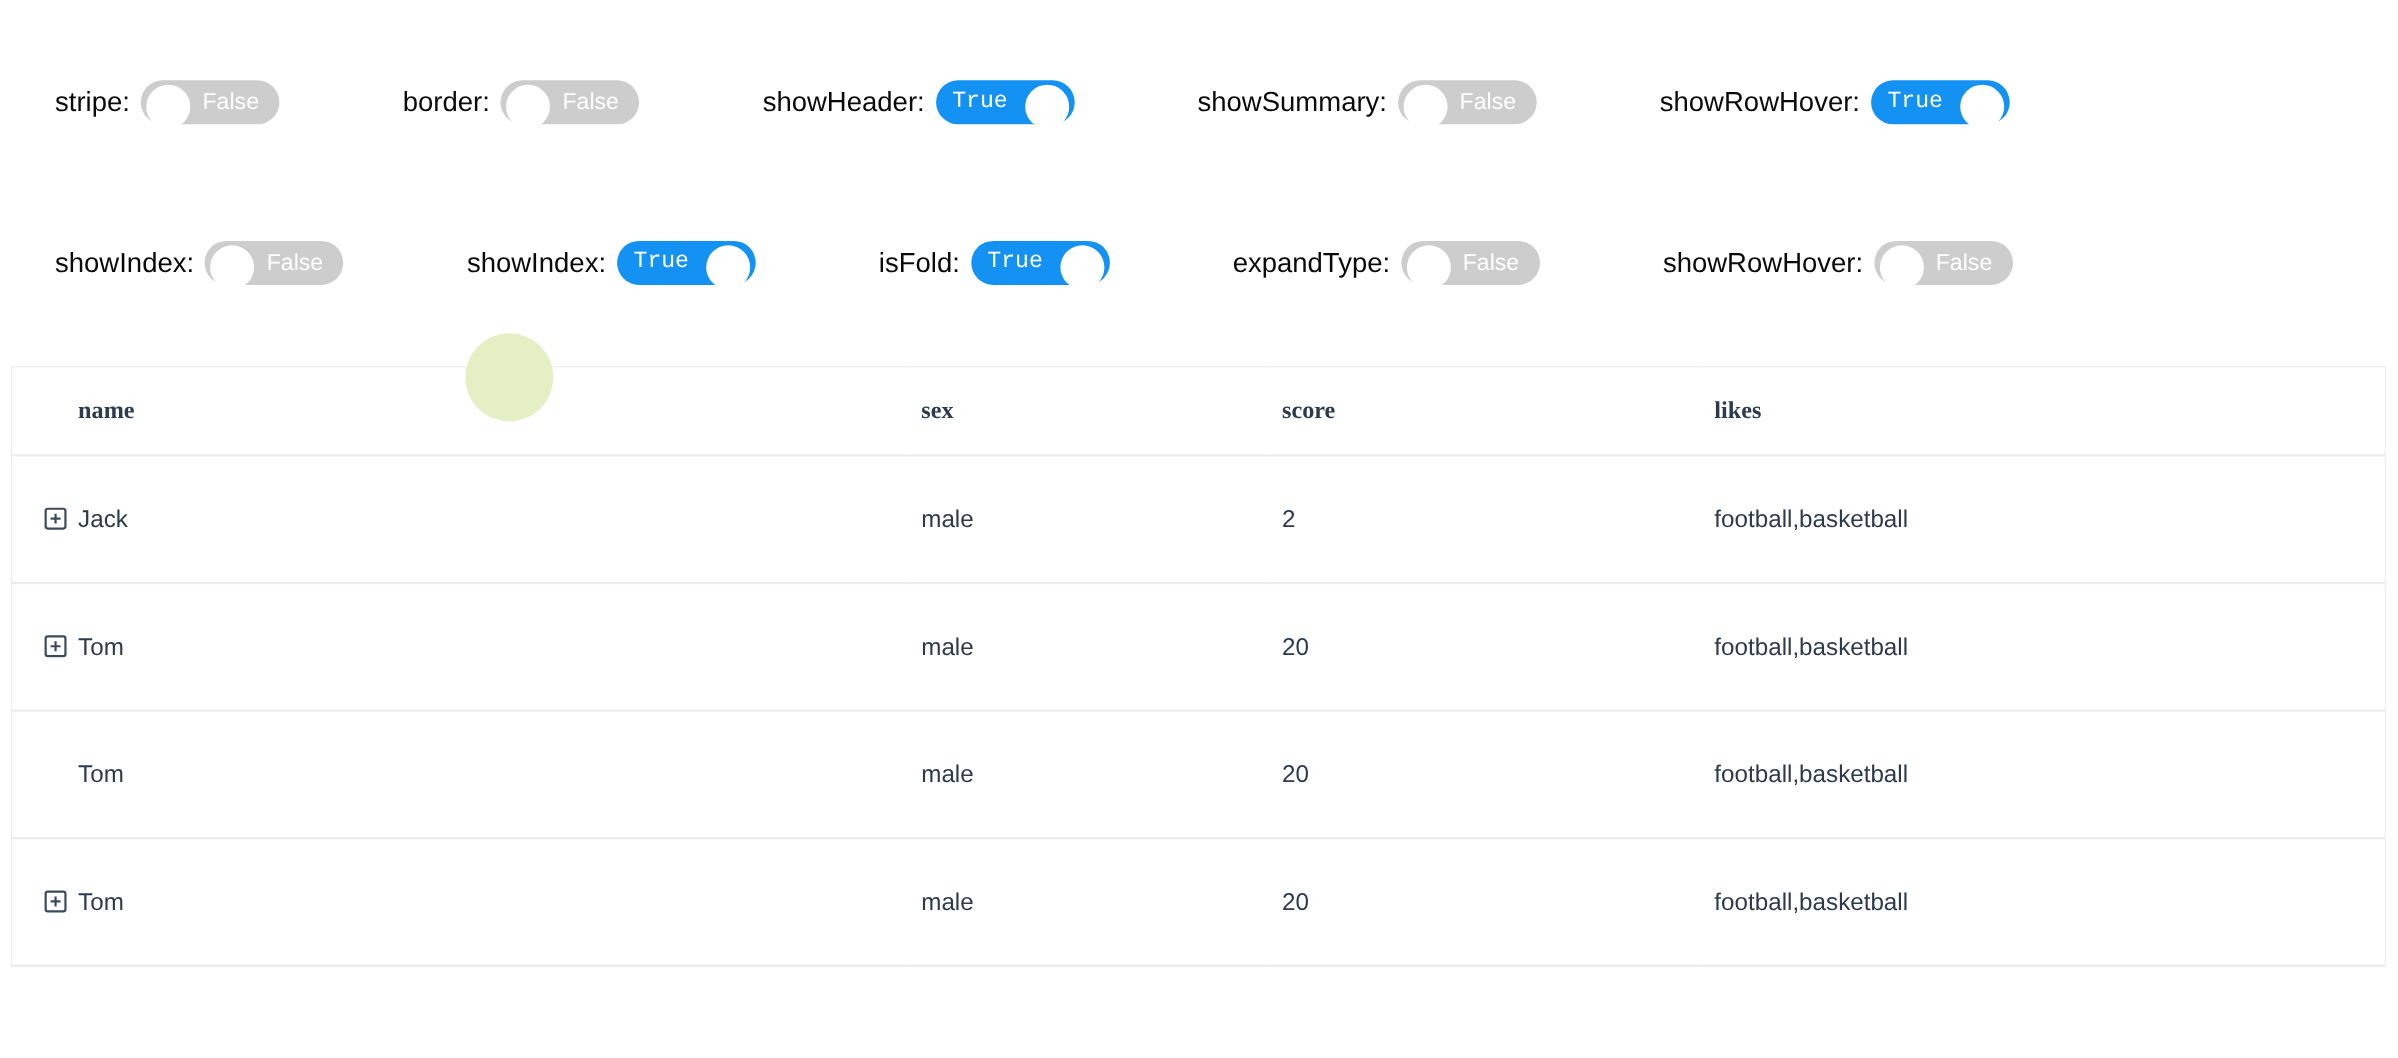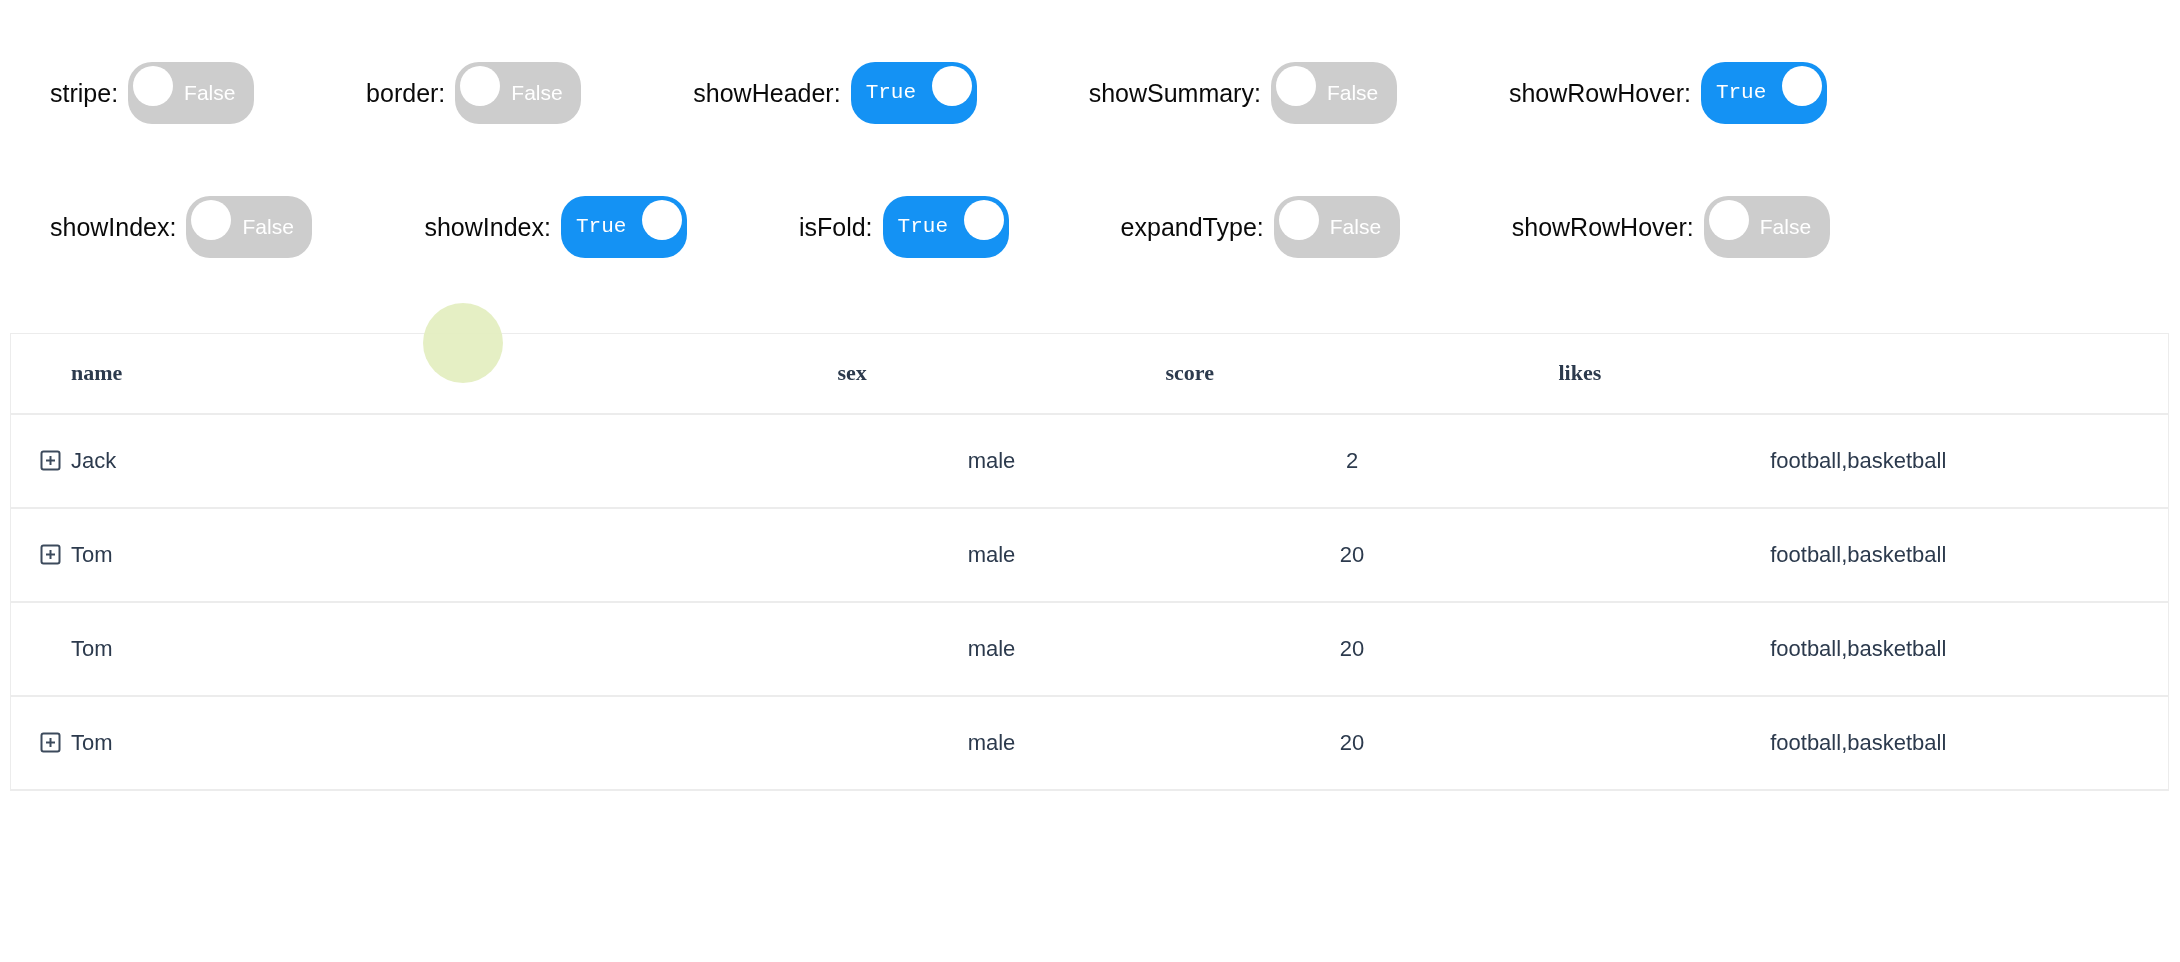--- a/index.html
+++ b/index.html
@@ -14,34 +14,34 @@
   
   .controls-row {
     position: absolute;
     left: 50px;
     display: flex;
     align-items: center;
     column-gap: 112px;
     height: 50px;
   }
   #controls-row-1 { top: 68px; }
-  #controls-row-2 { top: 202px; align-items: center; }
+  #controls-row-2 { top: 214px; align-items: center; }
   .control {
     display: flex;
     align-items: center;
   }
   .control-label {
     font-size: 25px;
     color: #0a0a0a;
     margin-right: 10px;
     white-space: nowrap;
   }
   .toggle {
     width: 126px;
-    height: 62px;
+    height: 40px;
     border-radius: 24px;
     position: relative;
     display: flex;
     align-items: center;
     cursor: pointer;
     flex: none;
   }
   .toggle.on  { background: #1492f4; }
   .toggle.off { background: #cdcdcd; }
   .toggle .knob {
@@ -84,21 +84,21 @@
     padding: 0 10px 0 10px;
     overflow: hidden;
     white-space: nowrap;
   }
   table.data-table th {
     height: 80px;
     font-weight: bold;
     font-family: Liberation Serif, serif;
   }
   table.data-table th.name-col { padding-left: 60px; }
-  table.data-table td { height: 94px; font-weight: normal; text-align: center; }
+  table.data-table td { height: 116px; font-weight: normal; }
   table.data-table td.name-cell { padding-left: 29px; }
   .name-cell-inner {
     display: flex;
     align-items: center;
   }
   .expand-btn {
     width: 21px; height: 21px;
     flex: none;
     display: inline-flex;
     align-items: center;

